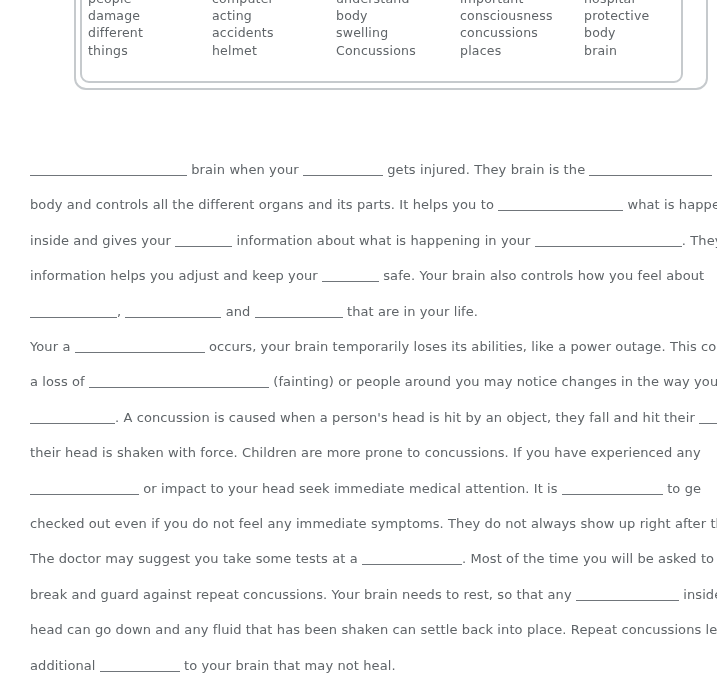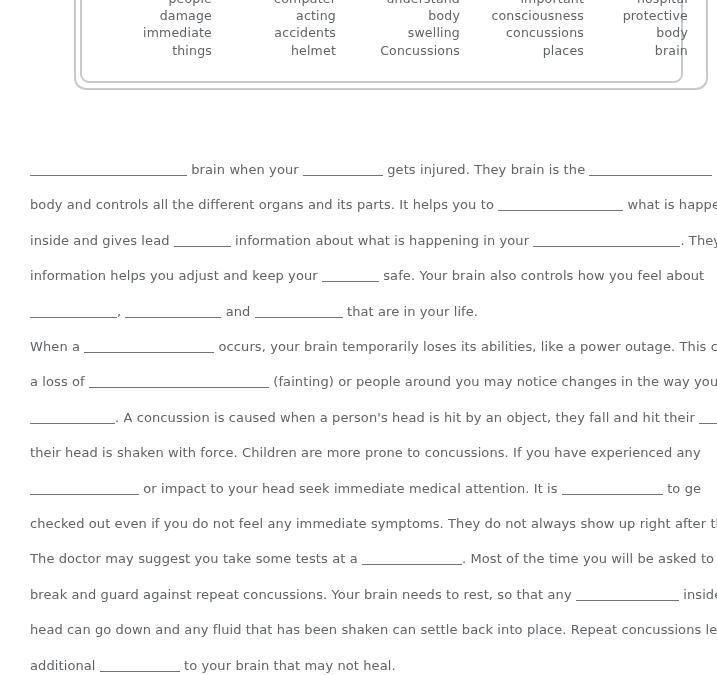--- a/index.html
+++ b/index.html
@@ -33,21 +33,20 @@
     width: 600px;
     display: grid;
     grid-template-columns: 124px 124px 124px 124px 104px;
     grid-auto-rows: 17.2px;
   }
   .wb-word {
     font-size: 12.5px;
     color: #5f6468;
     white-space: nowrap;
     letter-spacing: 0.2px;
-    text-align: right;
   }
   
   .passage {
     position: absolute;
     left: 30px; top: 162px;
     width: 760px;
   }
   .line {
     height: 35.42px;
     white-space: nowrap;
@@ -71,43 +70,43 @@
     <span class="wb-word">people</span>
     <span class="wb-word">computer</span>
     <span class="wb-word">understand</span>
     <span class="wb-word">important</span>
     <span class="wb-word">hospital</span>
     <span class="wb-word">damage</span>
     <span class="wb-word">acting</span>
     <span class="wb-word">body</span>
     <span class="wb-word">consciousness</span>
     <span class="wb-word">protective</span>
-    <span class="wb-word">immediate</span>
+    <span class="wb-word">different</span>
     <span class="wb-word">accidents</span>
     <span class="wb-word">swelling</span>
     <span class="wb-word">concussions</span>
     <span class="wb-word">body</span>
     <span class="wb-word">things</span>
     <span class="wb-word">helmet</span>
     <span class="wb-word">Concussions</span>
     <span class="wb-word">places</span>
     <span class="wb-word">brain</span>
     <span class="wb-word"></span>
     <span class="wb-word"></span>
     <span class="wb-word"></span>
     <span class="wb-word"></span>
   </div>
 
 <div class="passage">
     <div class="line"><span class="blank" style="width: 157px;"></span><span> brain when your </span><span class="blank" style="width: 80px;"></span><span> gets injured. They brain is the </span><span class="blank" style="width: 123px;"></span><span> for yo</span></div>
     <div class="line"><span>body and controls all the different organs and its parts. It helps you to </span><span class="blank" style="width: 125px;"></span><span> what is happeni</span></div>
-    <div class="line"><span>inside and gives lead </span><span class="blank" style="width: 57px;"></span><span> information about what is happening in your </span><span class="blank" style="width: 147px;"></span><span>. They</span></div>
+    <div class="line"><span>inside and gives your </span><span class="blank" style="width: 57px;"></span><span> information about what is happening in your </span><span class="blank" style="width: 147px;"></span><span>. They</span></div>
     <div class="line"><span>information helps you adjust and keep your </span><span class="blank" style="width: 57px;"></span><span> safe. Your brain also controls how you feel about</span></div>
     <div class="line"><span class="blank" style="width: 87px;"></span><span>, </span><span class="blank" style="width: 96px;"></span><span> and </span><span class="blank" style="width: 88px;"></span><span> that are in your life.</span></div>
-    <div class="line"><span>When a </span><span class="blank" style="width: 130px;"></span><span> occurs, your brain temporarily loses its abilities, like a power outage. This could</span></div>
+    <div class="line"><span>Your a </span><span class="blank" style="width: 130px;"></span><span> occurs, your brain temporarily loses its abilities, like a power outage. This could</span></div>
     <div class="line"><span>a loss of </span><span class="blank" style="width: 180px;"></span><span> (fainting) or people around you may notice changes in the way you are</span></div>
     <div class="line"><span class="blank" style="width: 85px;"></span><span>. A concussion is caused when a person's head is hit by an object, they fall and hit their </span><span class="blank" style="width: 60px;"></span></div>
     <div class="line"><span>their head is shaken with force. Children are more prone to concussions. If you have experienced any</span></div>
     <div class="line"><span class="blank" style="width: 109px;"></span><span> or impact to your head seek immediate medical attention. It is </span><span class="blank" style="width: 101px;"></span><span> to ge</span></div>
     <div class="line"><span>checked out even if you do not feel any immediate symptoms. They do not always show up right after the injur</span></div>
     <div class="line"><span>The doctor may suggest you take some tests at a </span><span class="blank" style="width: 100px;"></span><span>. Most of the time you will be asked to ta</span></div>
     <div class="line"><span>break and guard against repeat concussions. Your brain needs to rest, so that any </span><span class="blank" style="width: 103px;"></span><span> inside yo</span></div>
     <div class="line"><span>head can go down and any fluid that has been shaken can settle back into place. Repeat concussions lead to</span></div>
     <div class="line"><span>additional </span><span class="blank" style="width: 80px;"></span><span> to your brain that may not heal.</span></div>
   </div>

